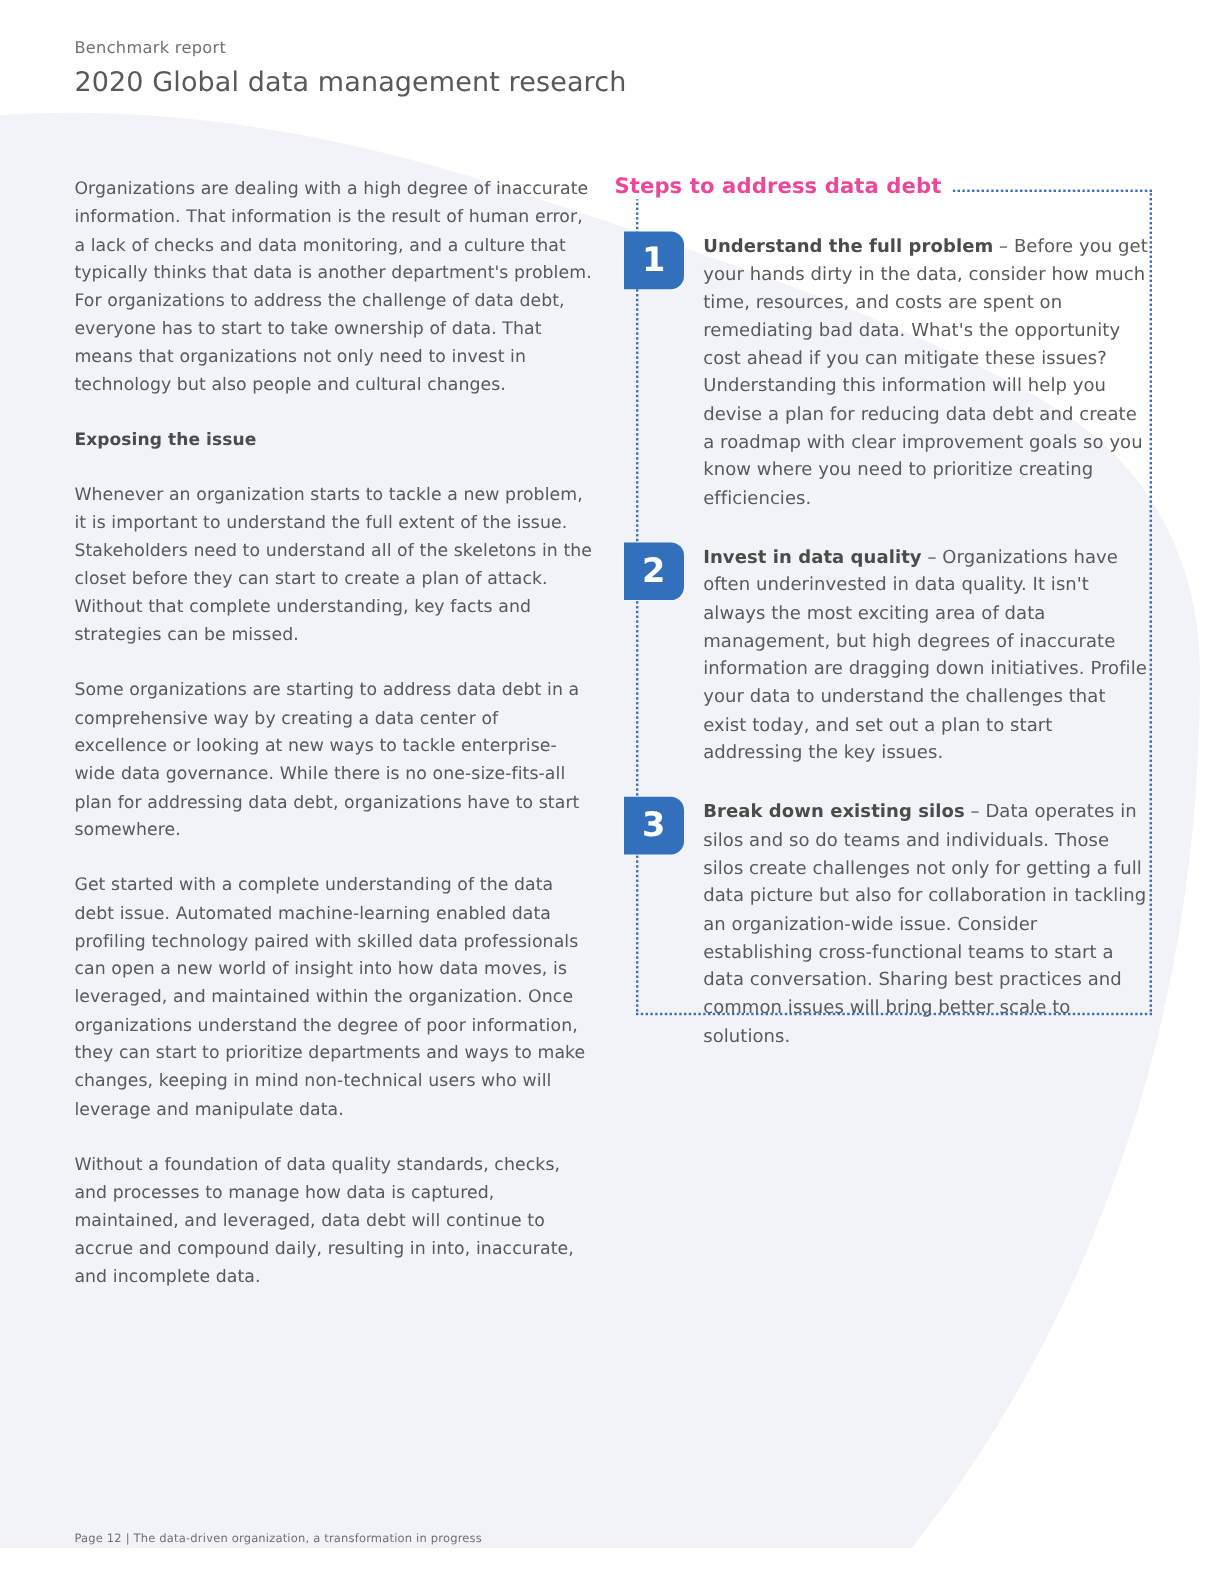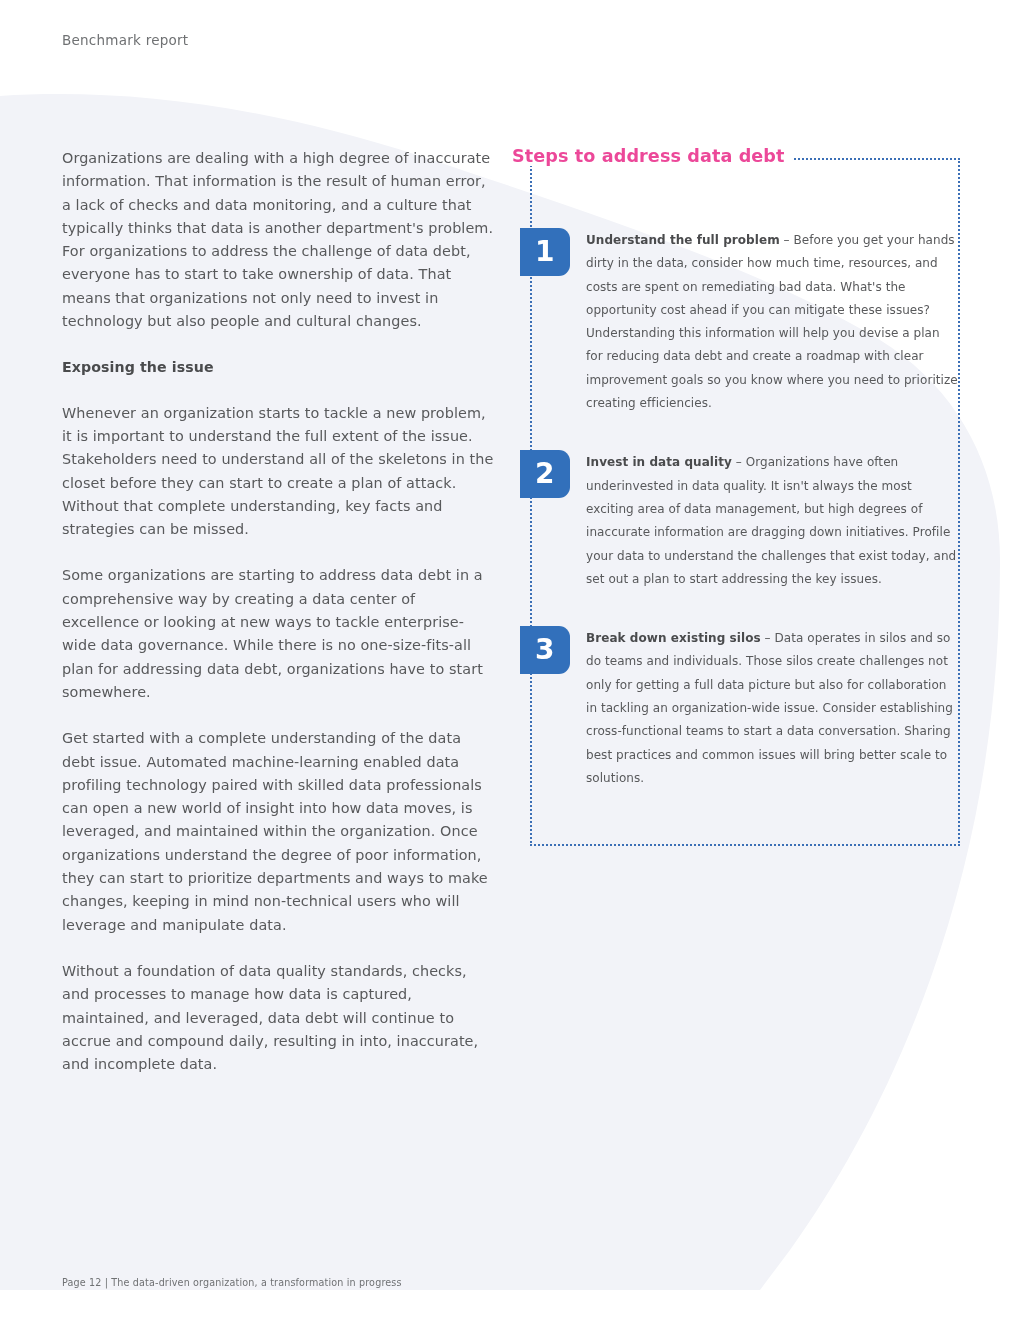--- a/index.html
+++ b/index.html
@@ -137,25 +137,24 @@
     font-size: 28px;
     font-weight: 700;
     line-height: 48px;
     text-align: center;
     letter-spacing: 0.5px;
   }
 
   .step-body {
     margin-left: 66px;
     color: #58595b;
-    font-size: 12px;
+    font-size: 15px;
     line-height: 23.3px;
     letter-spacing: 0.06px;
     padding-top: 1px;
-    margin-top: 35px;
   }
   .step-lead {
     font-weight: 700;
     color: #4a4b4d;
   }
 
   
   .footer {
     position: absolute;
     left: 62px;
@@ -174,20 +173,21 @@
            C960,390 1000,470 1000,560
            C1000,700 980,840 930,980
            C890,1092 840,1180 790,1250
            L760,1290 L0,1290 Z" fill="#f2f3f8"></path>
 </svg>
 
 <div class="page">
 
   <div class="header">
     <div class="kicker">Benchmark report</div>
+    <h1 class="doc-title">2020 Global data management research</h1>
   </div>
 
   <div class="col-left">
     <p>Organizations are dealing with a high degree of inaccurate information. That information is the result of human error, a lack of checks and data monitoring, and a culture that typically thinks that data is another department's problem. For organizations to address the challenge of data debt, everyone has to start to take ownership of data. That means that organizations not only need to invest in technology but also people and cultural changes.</p>
     <p class="subhead">Exposing the issue</p>
     <p>Whenever an organization starts to tackle a new problem, it is important to understand the full extent of the issue. Stakeholders need to understand all of the skeletons in the closet before they can start to create a plan of attack. Without that complete understanding, key facts and strategies can be missed.</p>
     <p>Some organizations are starting to address data debt in a comprehensive way by creating a data center of excellence or looking at new ways to tackle enterprise-wide data governance. While there is no one-size-fits-all plan for addressing data debt, organizations have to start somewhere.</p>
     <p>Get started with a complete understanding of the data debt issue. Automated machine-learning enabled data profiling technology paired with skilled data professionals can open a new world of insight into how data moves, is leveraged, and maintained within the organization. Once organizations understand the degree of poor information, they can start to prioritize departments and ways to make changes, keeping in mind non-technical users who will leverage and manipulate data.</p>
     <p>Without a foundation of data quality standards, checks, and processes to manage how data is captured, maintained, and leveraged, data debt will continue to accrue and compound daily, resulting in into, inaccurate, and incomplete data.</p>
   </div>

